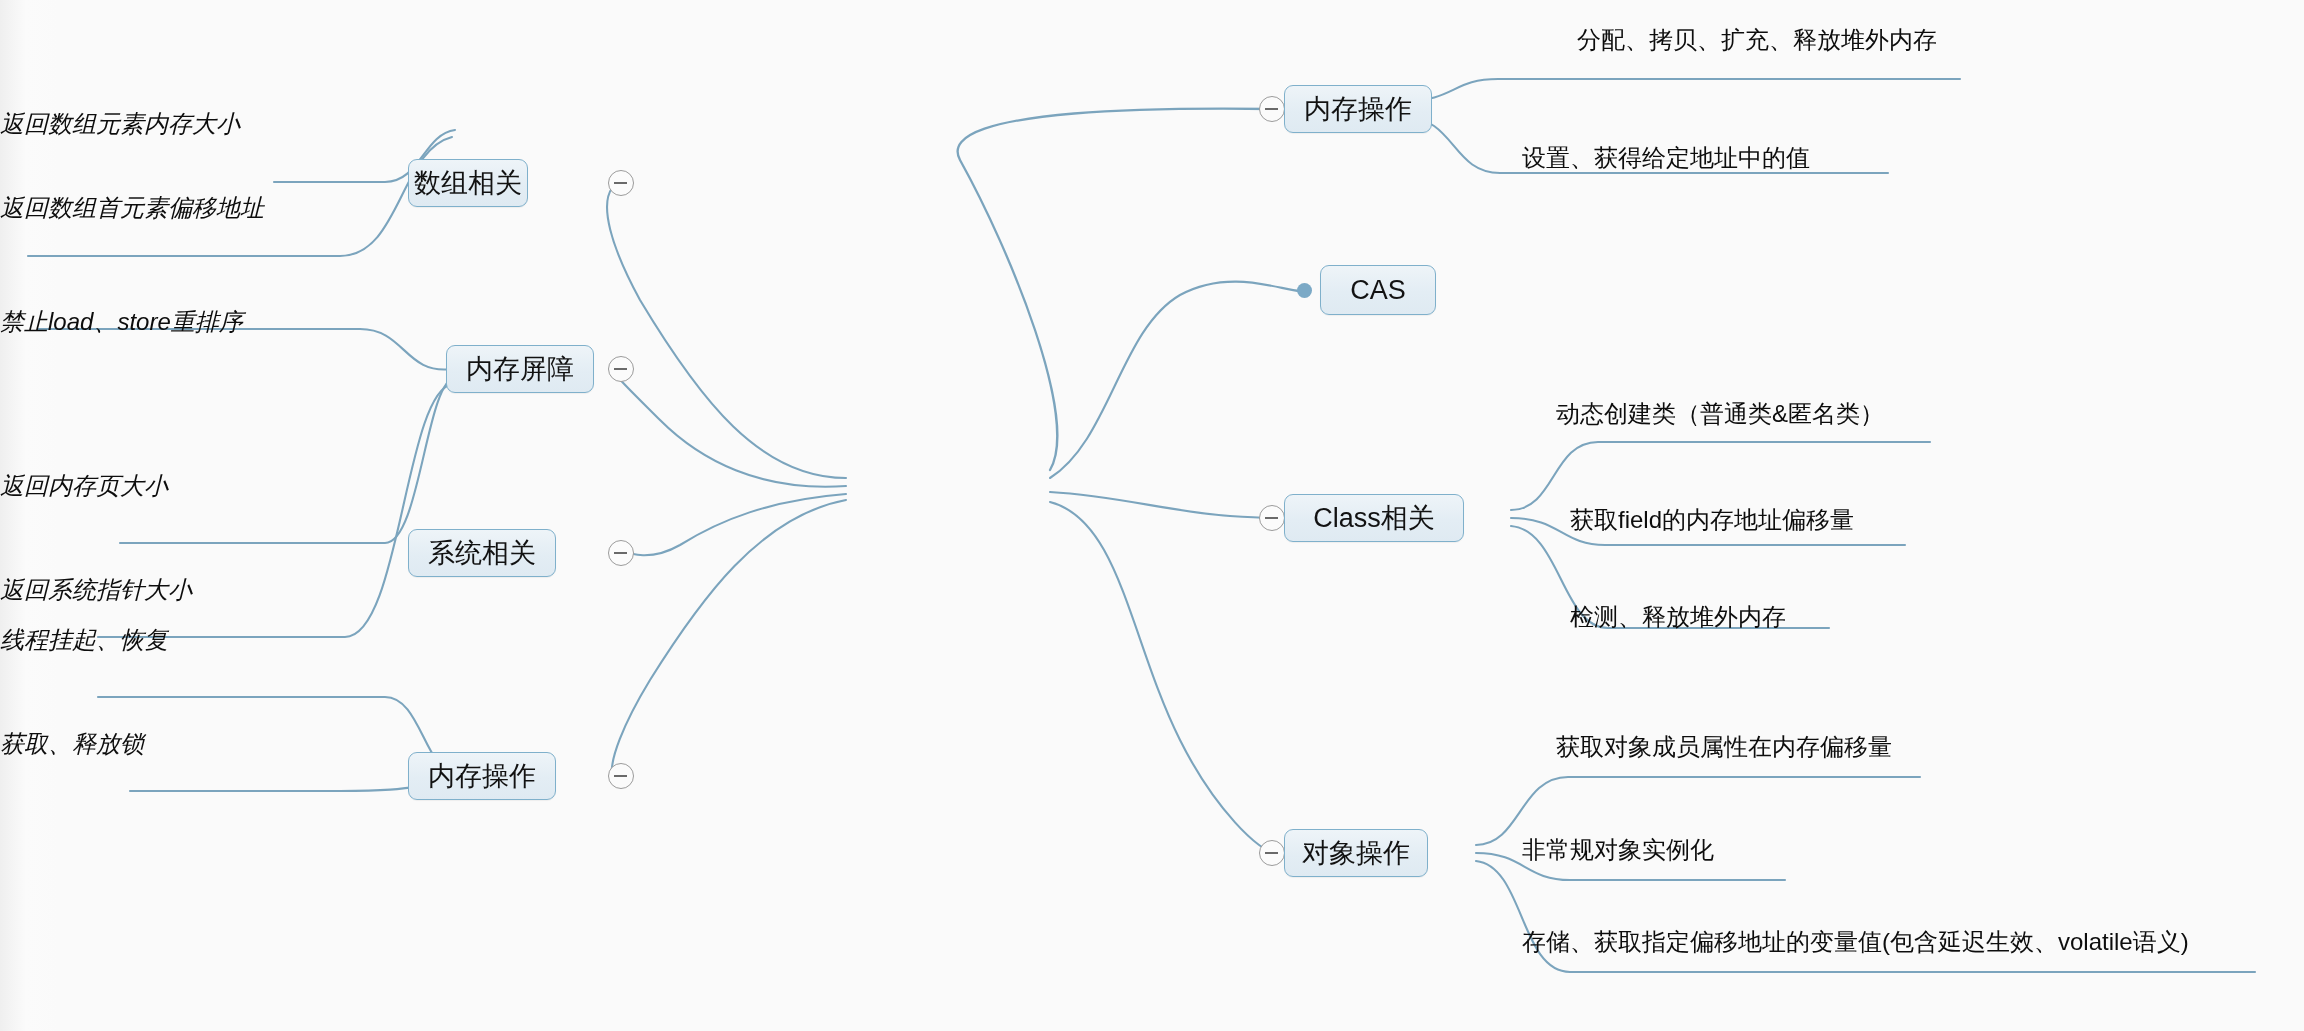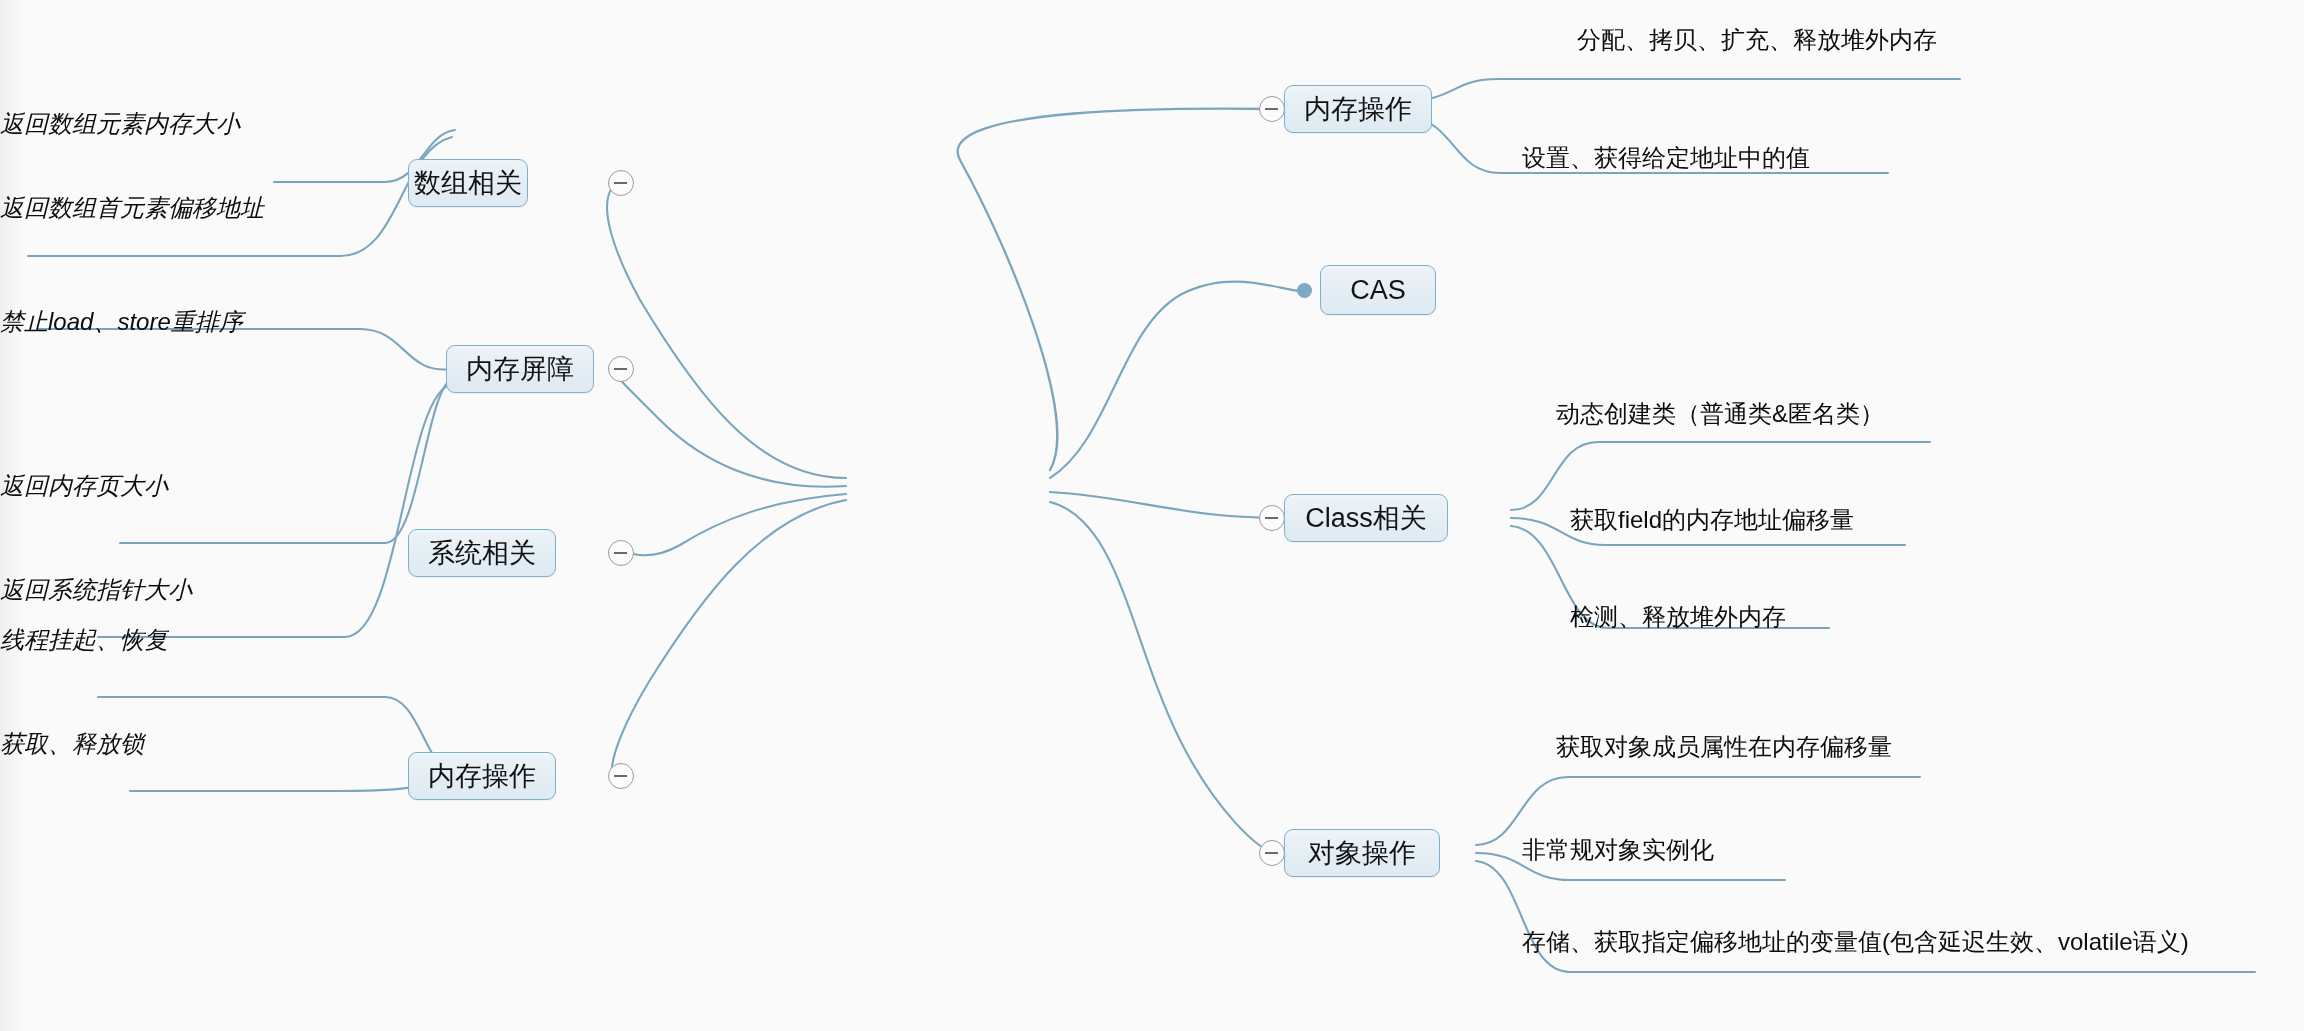--- a/index.html
+++ b/index.html
@@ -182,28 +182,28 @@
   </div>
   <div class="leaf-label" style="left:1568px; top:28px;margin-left:9px;">分配、拷贝、扩充、释放堆外内存</div>
   <div class="leaf-label" style="left:1522px; top:122px;margin-top:24px;">设置、获得给定地址中的值</div>
 
   <div class="leaf-dot" style="left:1297px; top:283px;"></div>
   <div class="branch-node" style="left:1320px; top:265px; width:116px; height:50px;">
     <span class="branch-label">CAS</span>
   </div>
 
   <div class="collapse-icon" style="left:1259px; top:505px;"></div>
-  <div class="branch-node" style="left:1284px; top:494px; width:164px; height:48px;">
+  <div class="branch-node" style="left:1284px; top:494px; width:180px; height:48px;">
     <span class="branch-label">Class相关</span>
   </div>
   <div class="leaf-label" style="left:1556px; top:402px;">动态创建类（普通类&amp;匿名类）</div>
   <div class="leaf-label" style="left:1570px; top:508px;">获取field的内存地址偏移量</div>
   <div class="leaf-label" style="left:1570px; top:605px;">检测、释放堆外内存</div>
 
   <div class="collapse-icon" style="left:1259px; top:840px;"></div>
-  <div class="branch-node" style="left:1284px; top:829px; width:156px; height:48px;">
+  <div class="branch-node" style="left:1284px; top:829px; width:144px; height:48px;">
     <span class="branch-label">对象操作</span>
   </div>
   <div class="leaf-label" style="left:1556px; top:735px;">获取对象成员属性在内存偏移量</div>
   <div class="leaf-label" style="left:1522px; top:838px;">非常规对象实例化</div>
   <div class="leaf-label" style="left:1522px; top:930px;">存储、获取指定偏移地址的变量值(包含延迟生效、volatile语义)</div>
 
 </div>
 
 </body></html>

